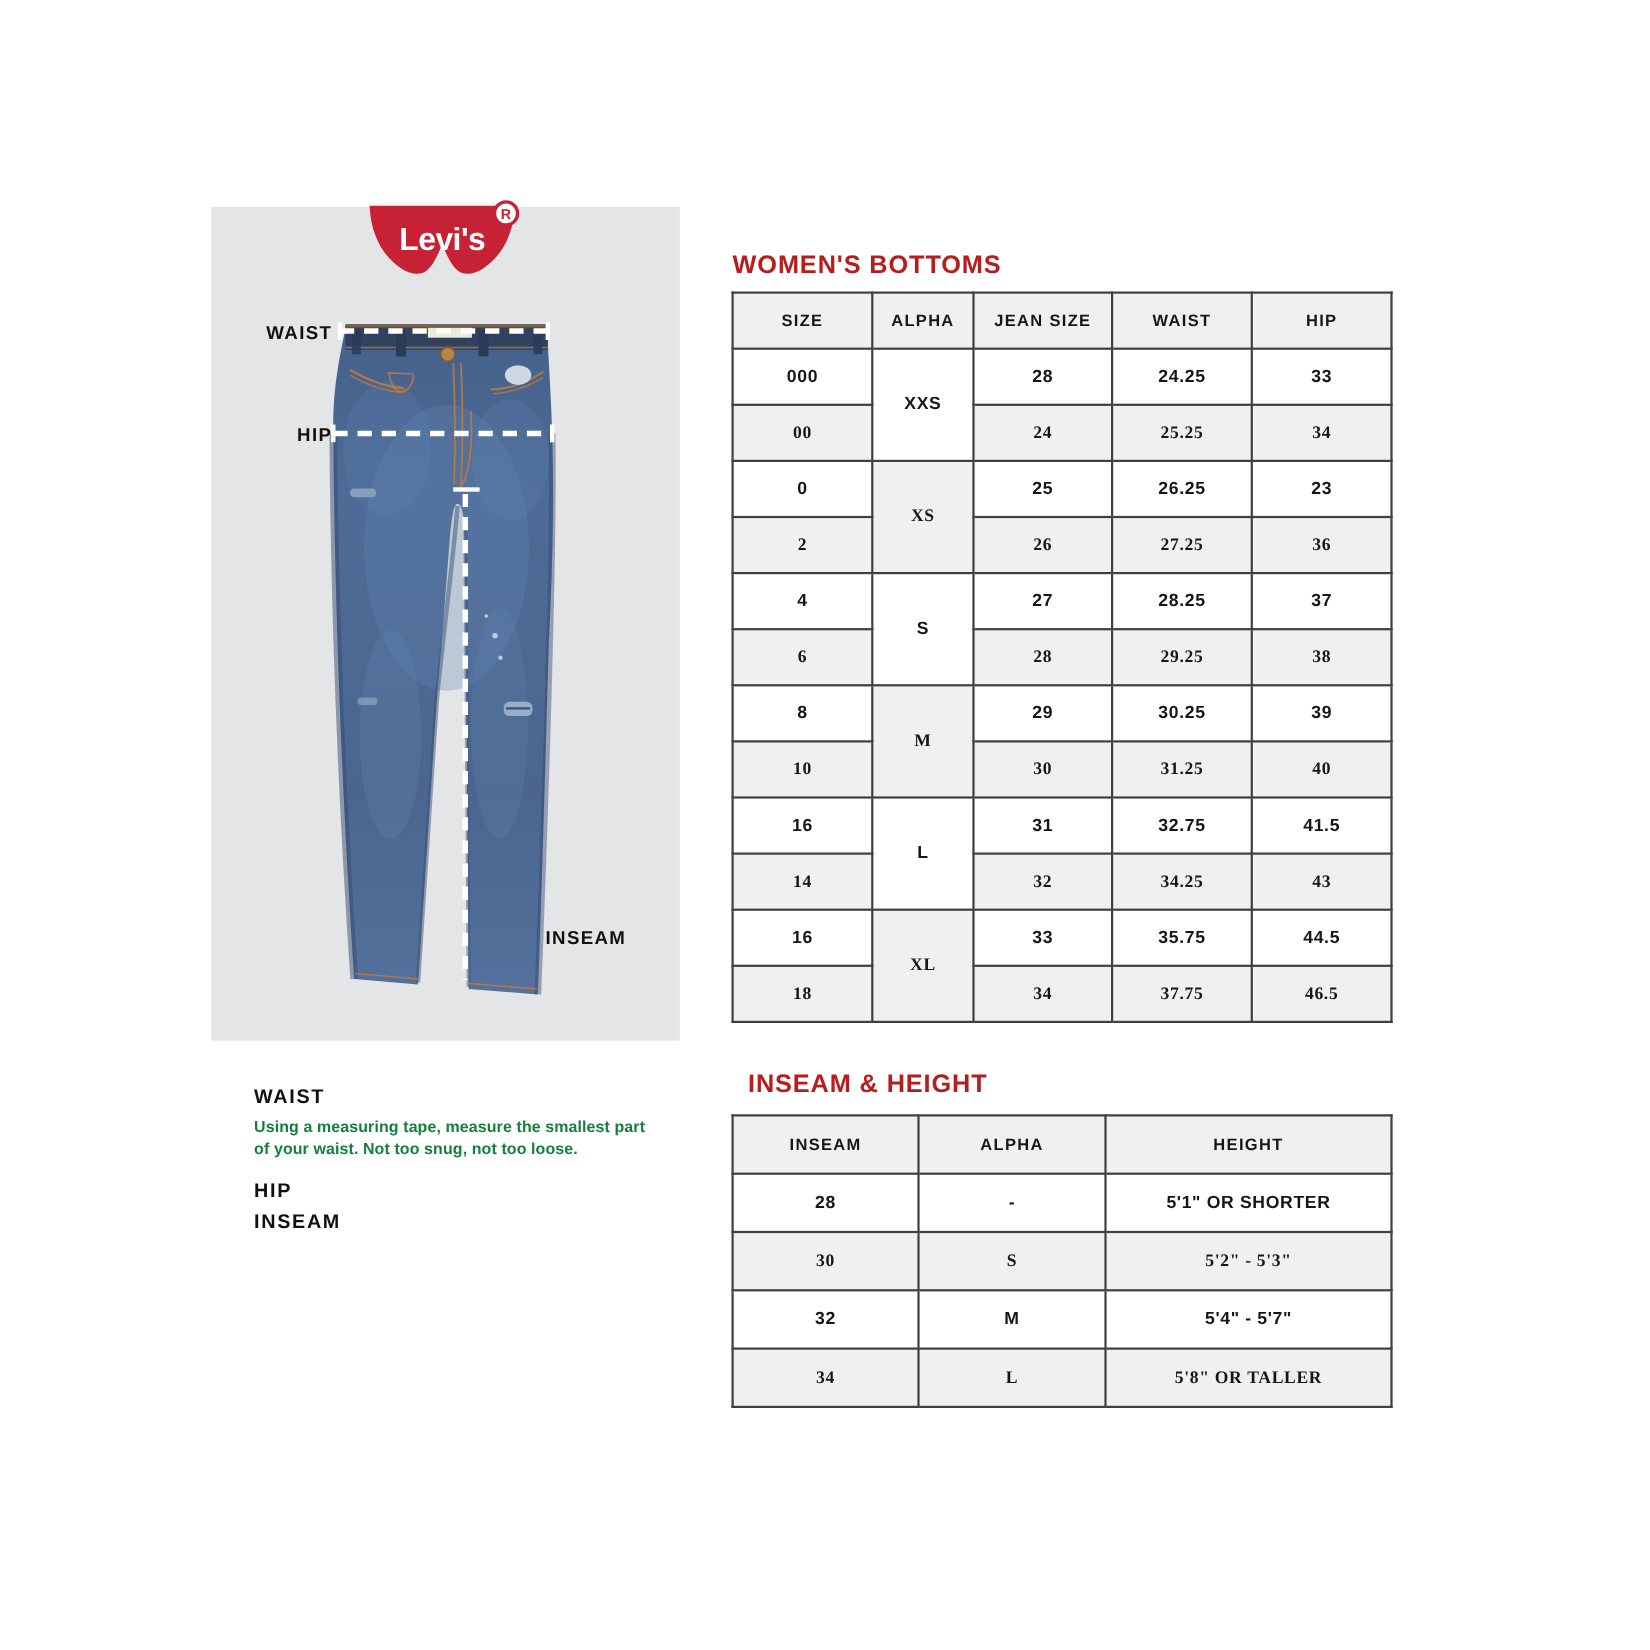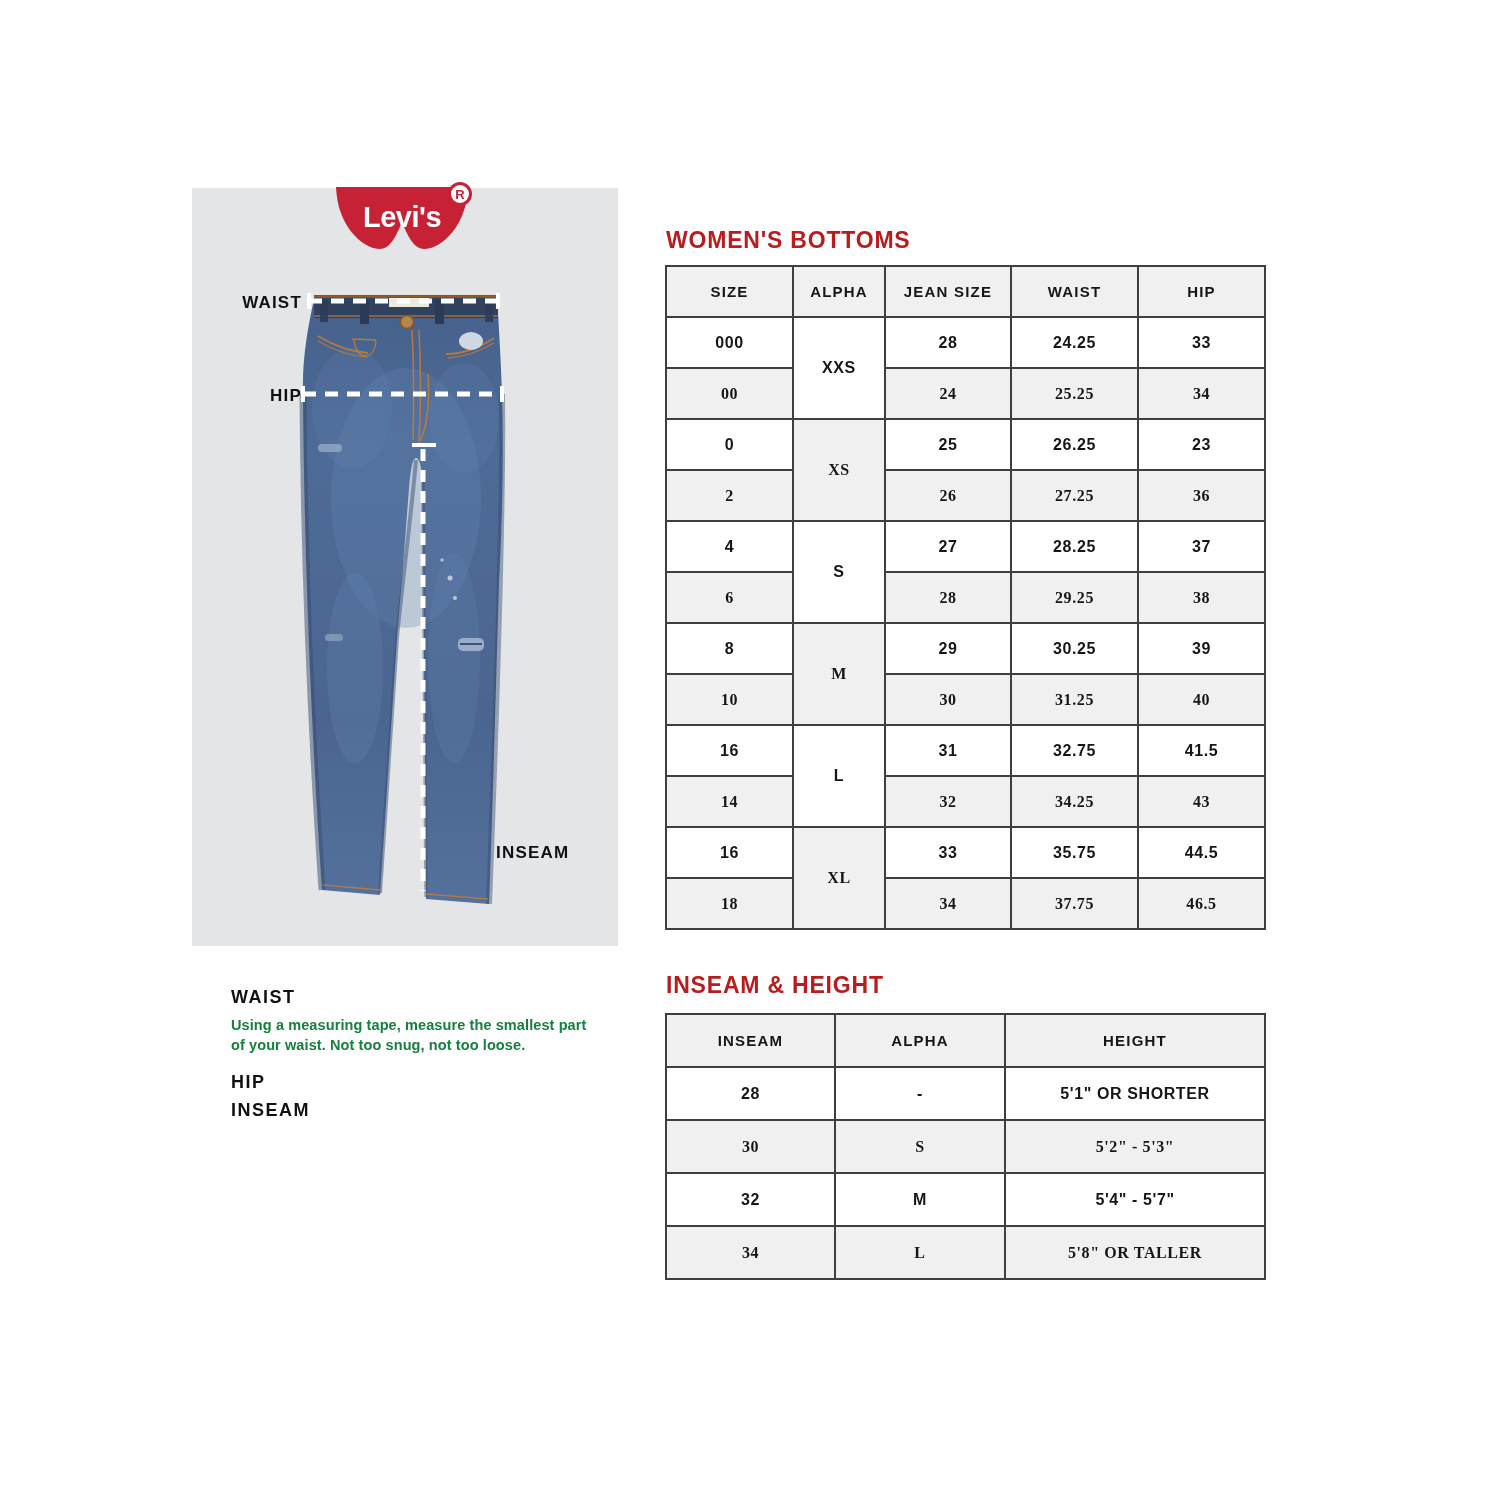--- a/index.html
+++ b/index.html
@@ -34,21 +34,21 @@
   .instructions{position:absolute;left:231px;top:987px;width:402px;}
   .instr-title{font-size:18px;font-weight:bold;letter-spacing:1.5px;
     margin:0 0 7px 0;color:#111;}
   .instr-body{font-size:14.5px;font-weight:bold;line-height:20px;
     letter-spacing:0.1px;color:#15803d;margin:0 0 17px 0;white-space:pre-line;}
 
   
   .section-title{position:absolute;font-size:23px;font-weight:bold;
     letter-spacing:0.8px;color:#b91c1c;}
   #bottoms-title{left:666px;top:227px;}
-  #inseam-title{left:666px;top:972px;}
+  #inseam-title{left:680px;top:972px;}
 
   table.size-table{position:absolute;border-collapse:collapse;table-layout:fixed;
     background:#fff;}
   #bottoms-table{left:665px;top:265px;width:599px;}
   #inseam-table{left:665px;top:1013px;width:599px;}
   .size-table th,.size-table td{border:2px solid var(--border-dark);
     text-align:center;vertical-align:middle;font-weight:bold;color:var(--ink);}
   .size-table th{background:var(--stripe-gray);font-size:15px;letter-spacing:1.2px;margin-left:20px;}
   .size-table td{font-size:16px;letter-spacing:0.6px;}
   #bottoms-table tr{height:51px;}

